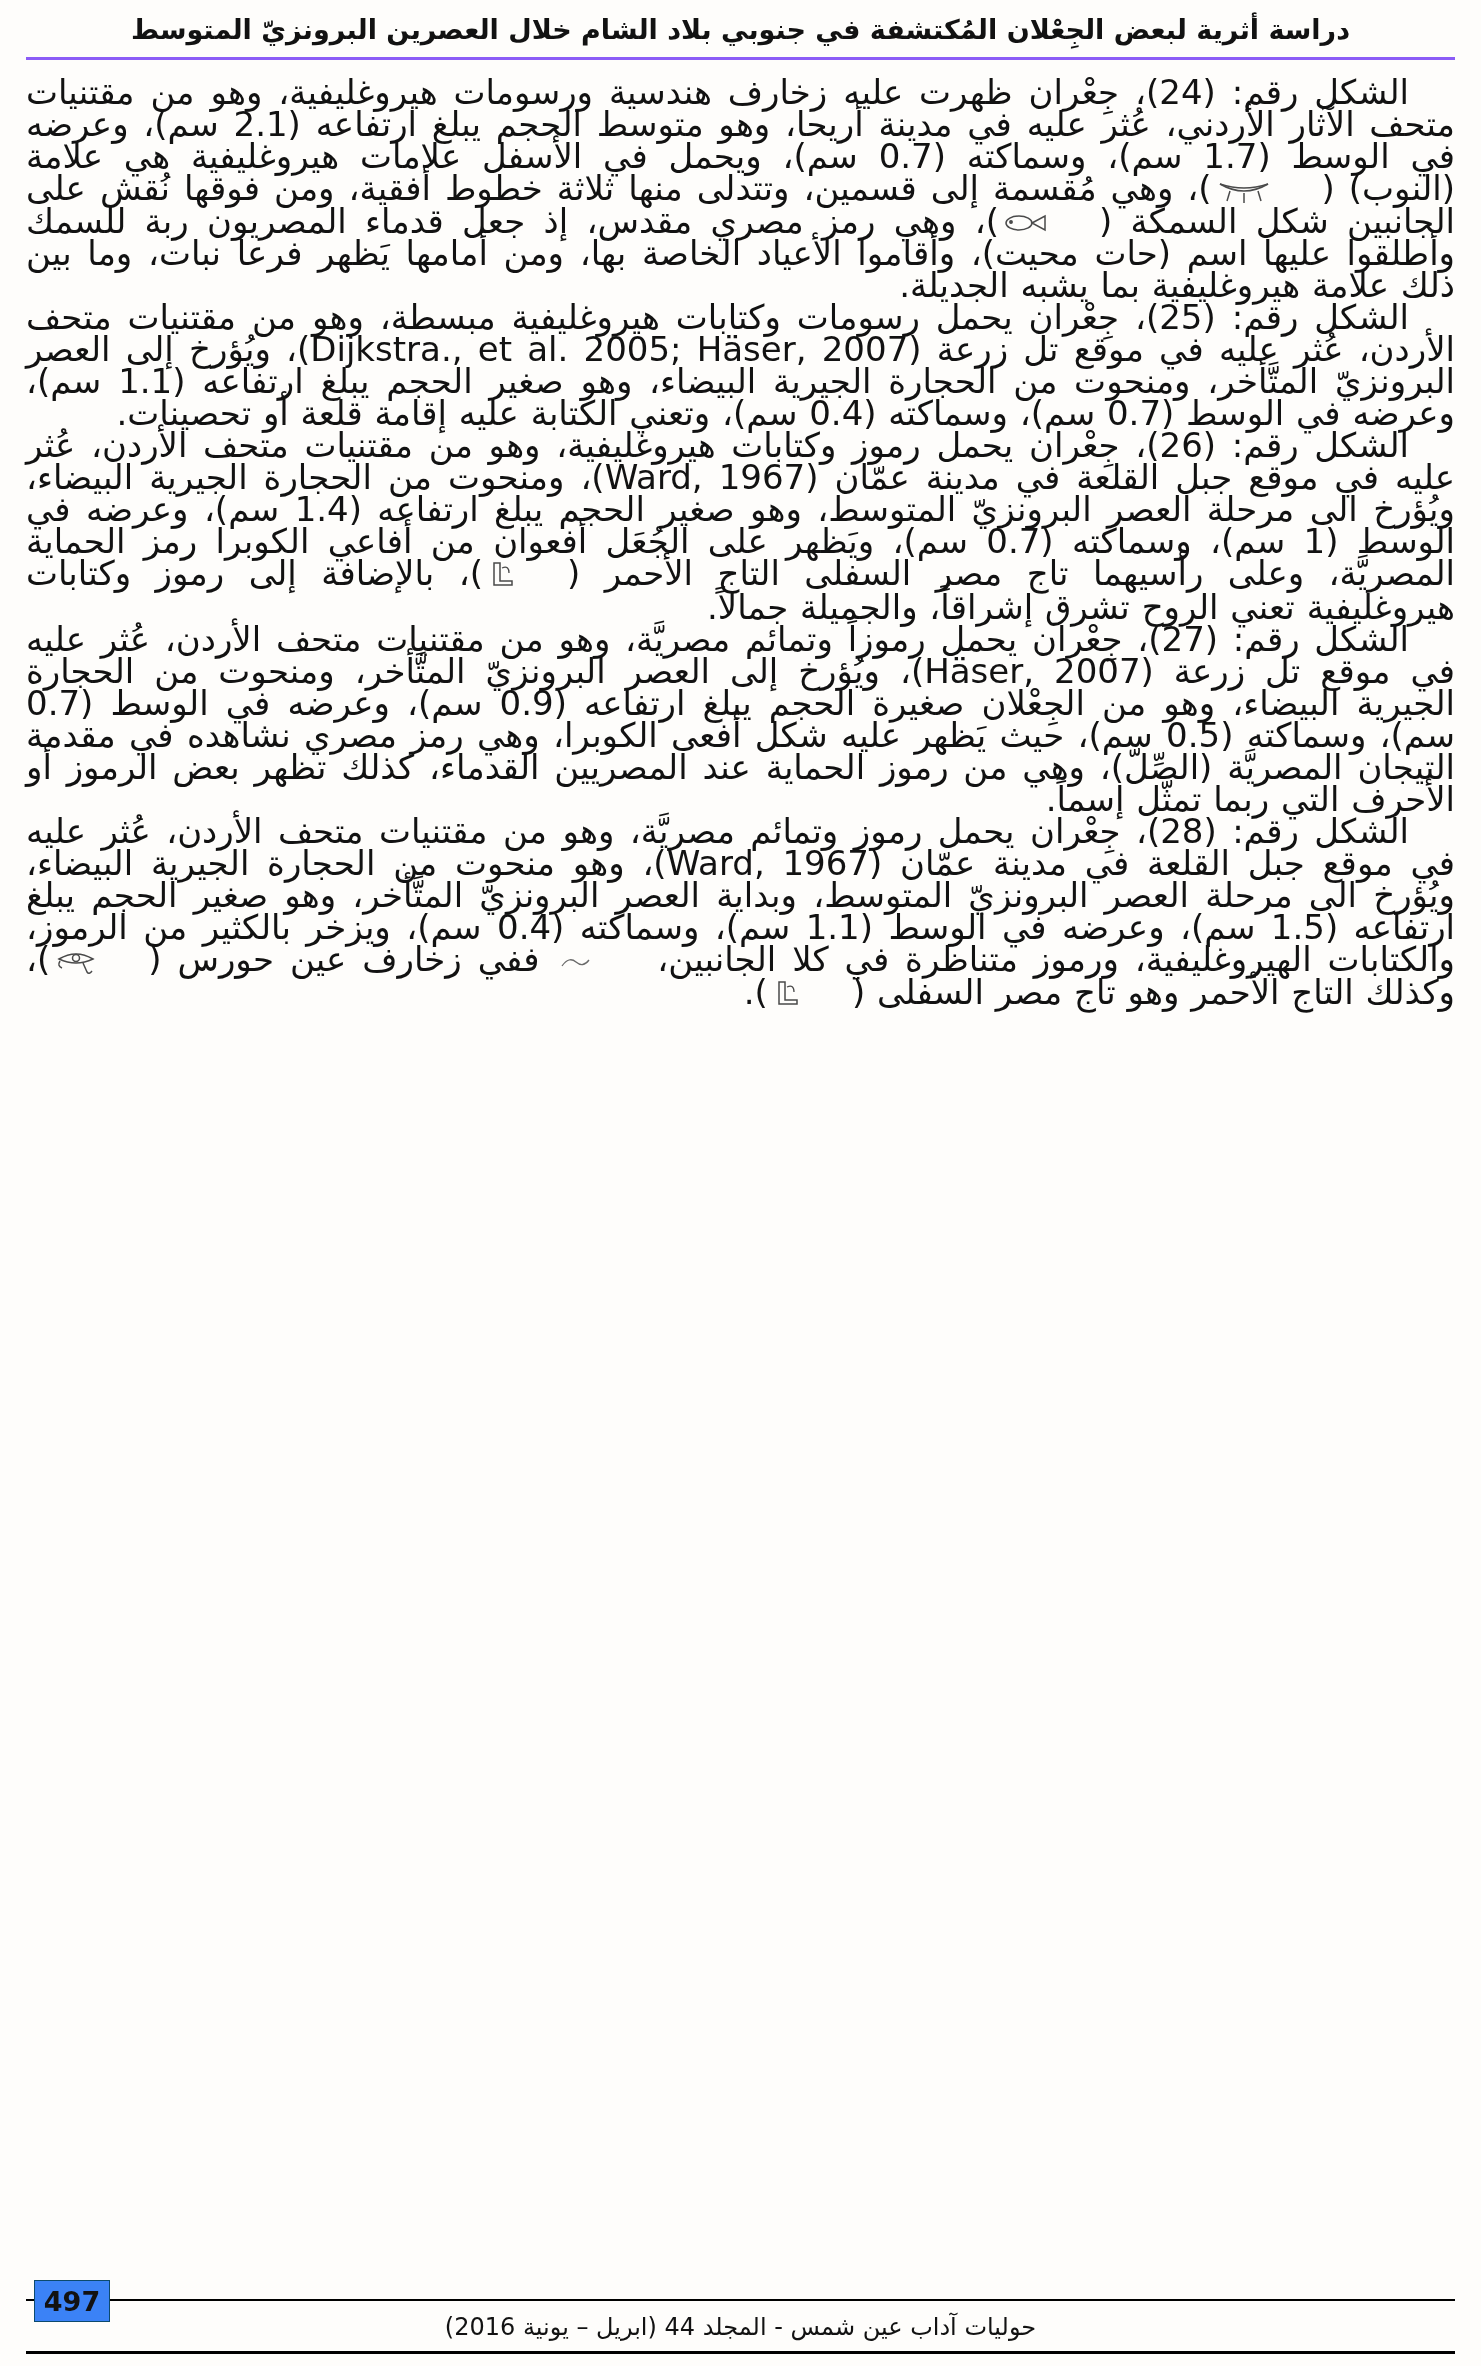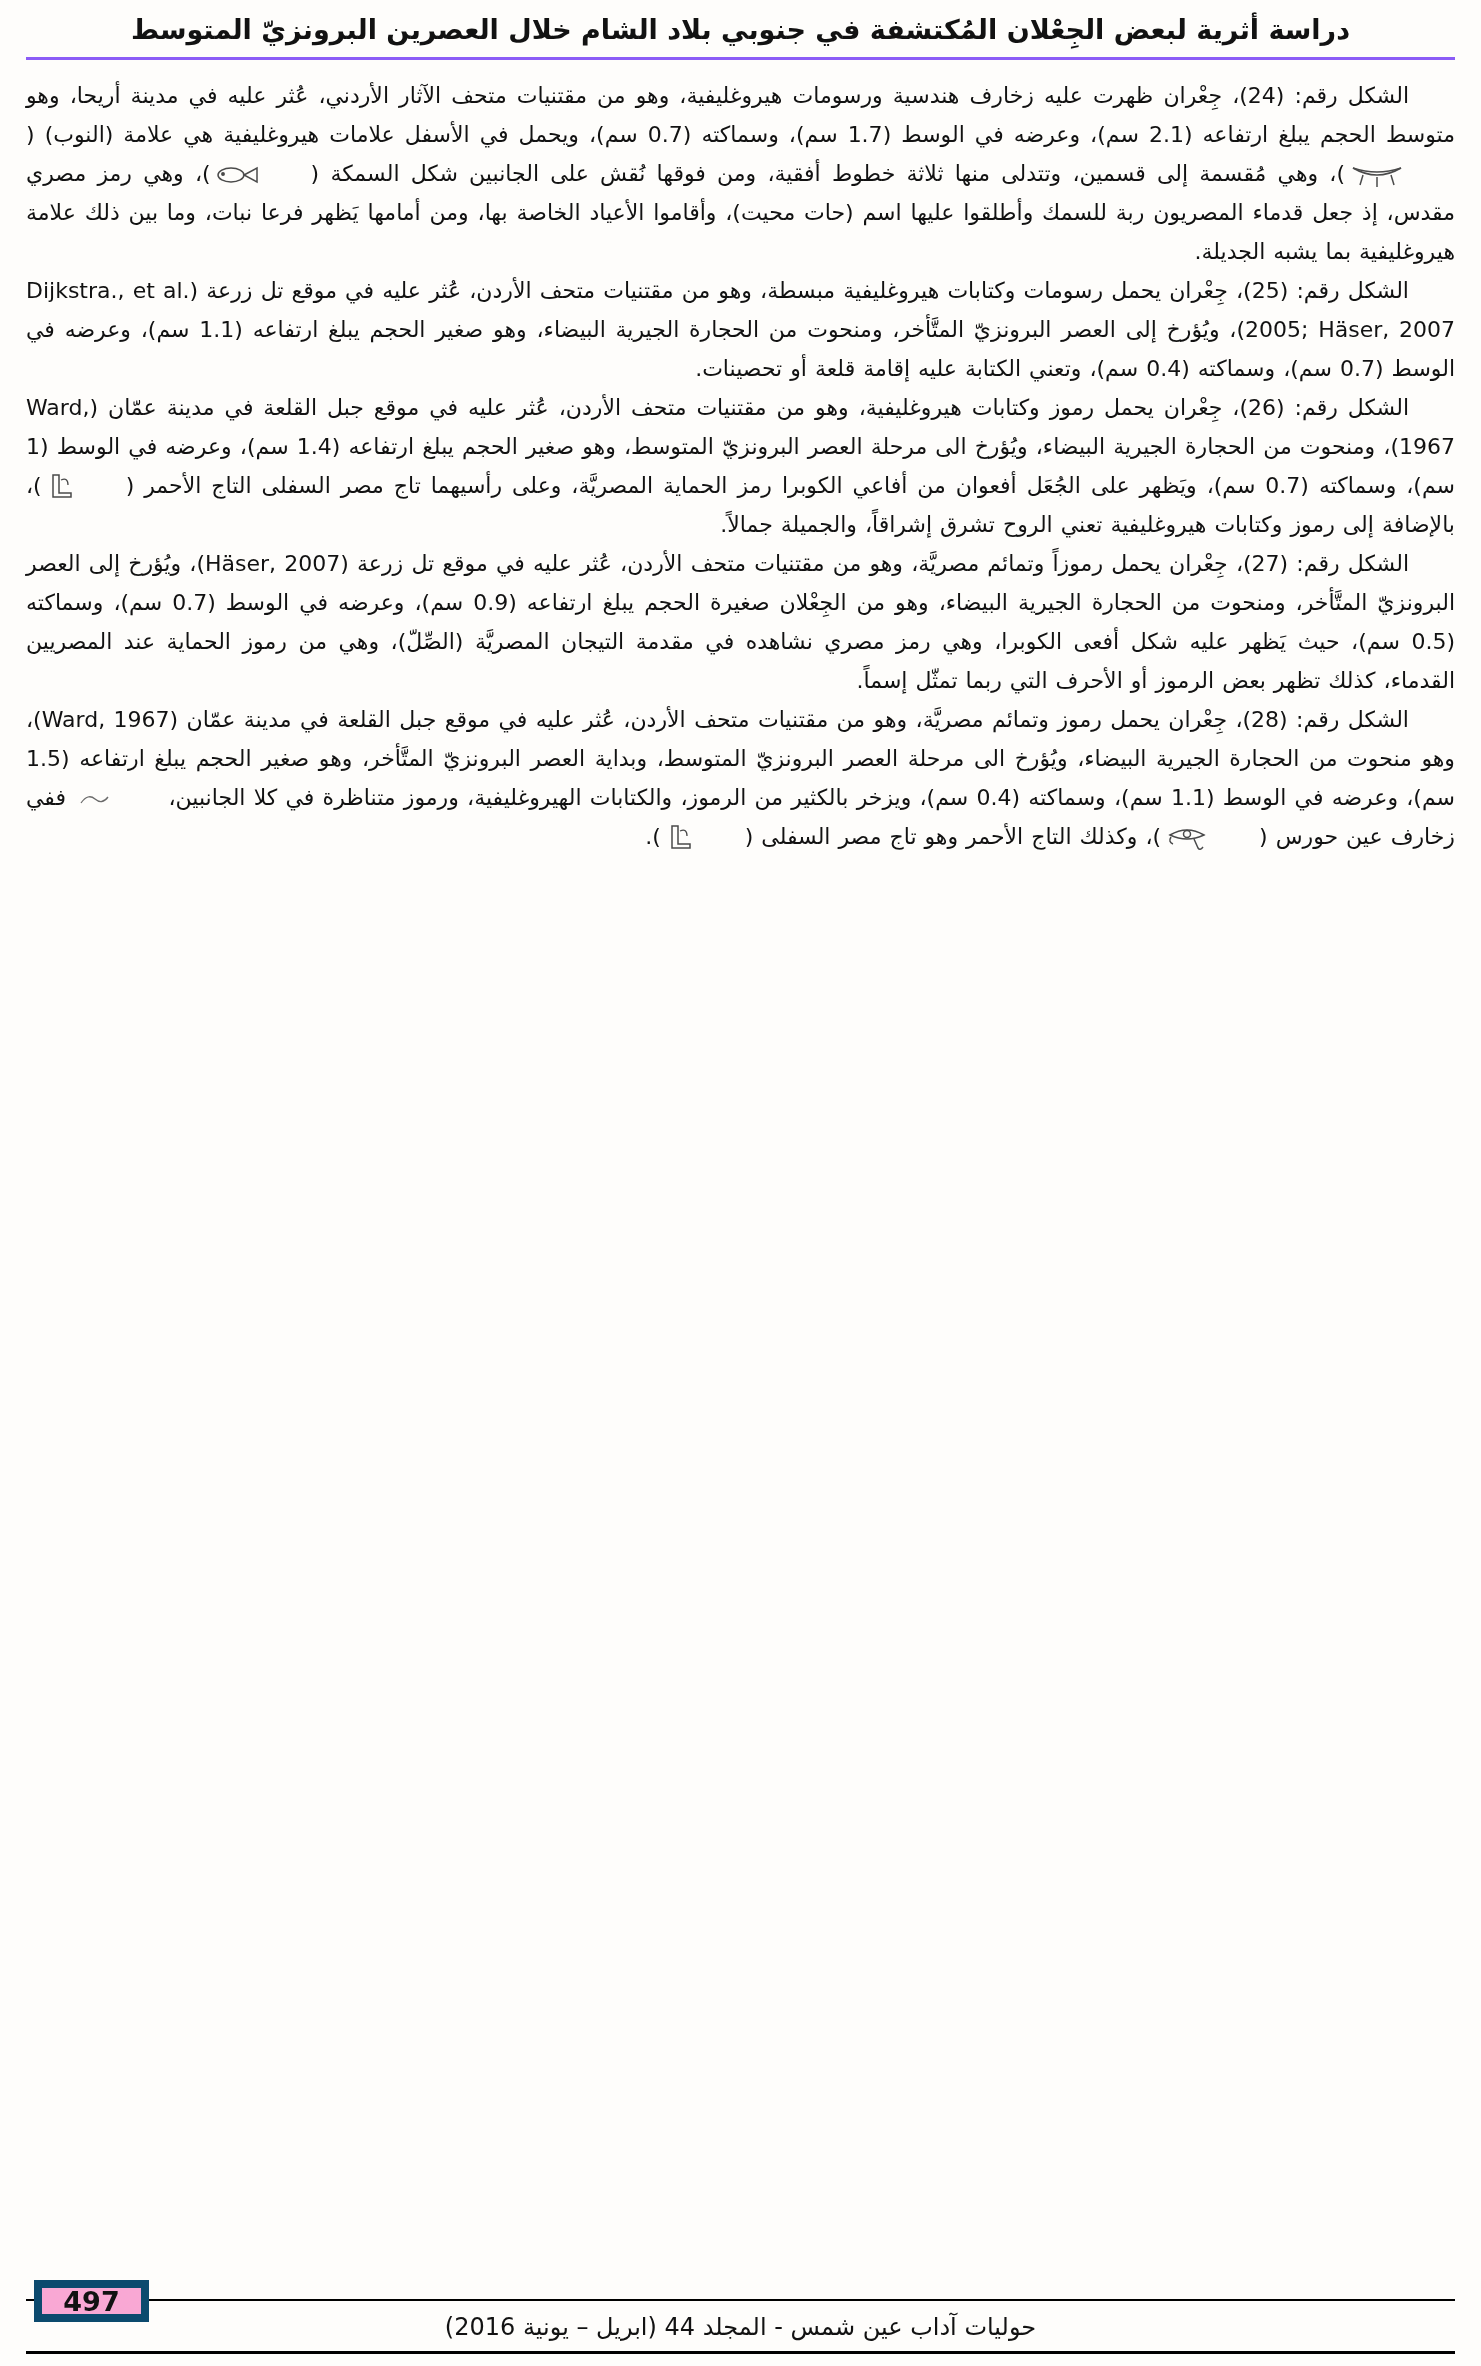--- a/index.html
+++ b/index.html
@@ -21,22 +21,22 @@
     border-bottom: 3px solid #8b5cf6;
     padding: 2px 6px 10px 6px;
   }
   .header-title {
     font-size: 27px;
     font-weight: bold;
     line-height: 1.3;
   }
   .body-text {
     padding-top: 16px;
-    font-size: 22px;
-    line-height: 39px;
+    font-size: 34px;
+    line-height: 32px;
     text-align: justify;
   }
   .para {
     text-indent: 46px;
     margin: 0;
     word-spacing: 1px;
   }
   .glyph {
     display: inline-block;
     vertical-align: middle;
@@ -54,24 +54,24 @@
   }
   .footer-rule {
     border-top: 2.5px solid #000;
     position: relative;
     height: 0;
   }
   .page-number-box {
     position: absolute;
     left: 8px;
     top: -21px;
-    width: 115px;
+    width: 76px;
     height: 42px;
-    border: 8px solid #0c4a6e;
-    background: #f9a8d4;
+    border: 1px solid #0c4a6e;
+    background: #3b82f6;
     display: flex;
     align-items: center;
     justify-content: center;
     font-size: 27px;
     font-weight: bold;
   }
   .footer-text {
     text-align: center;
     font-size: 24px;
     padding: 12px 0 10px 0;

